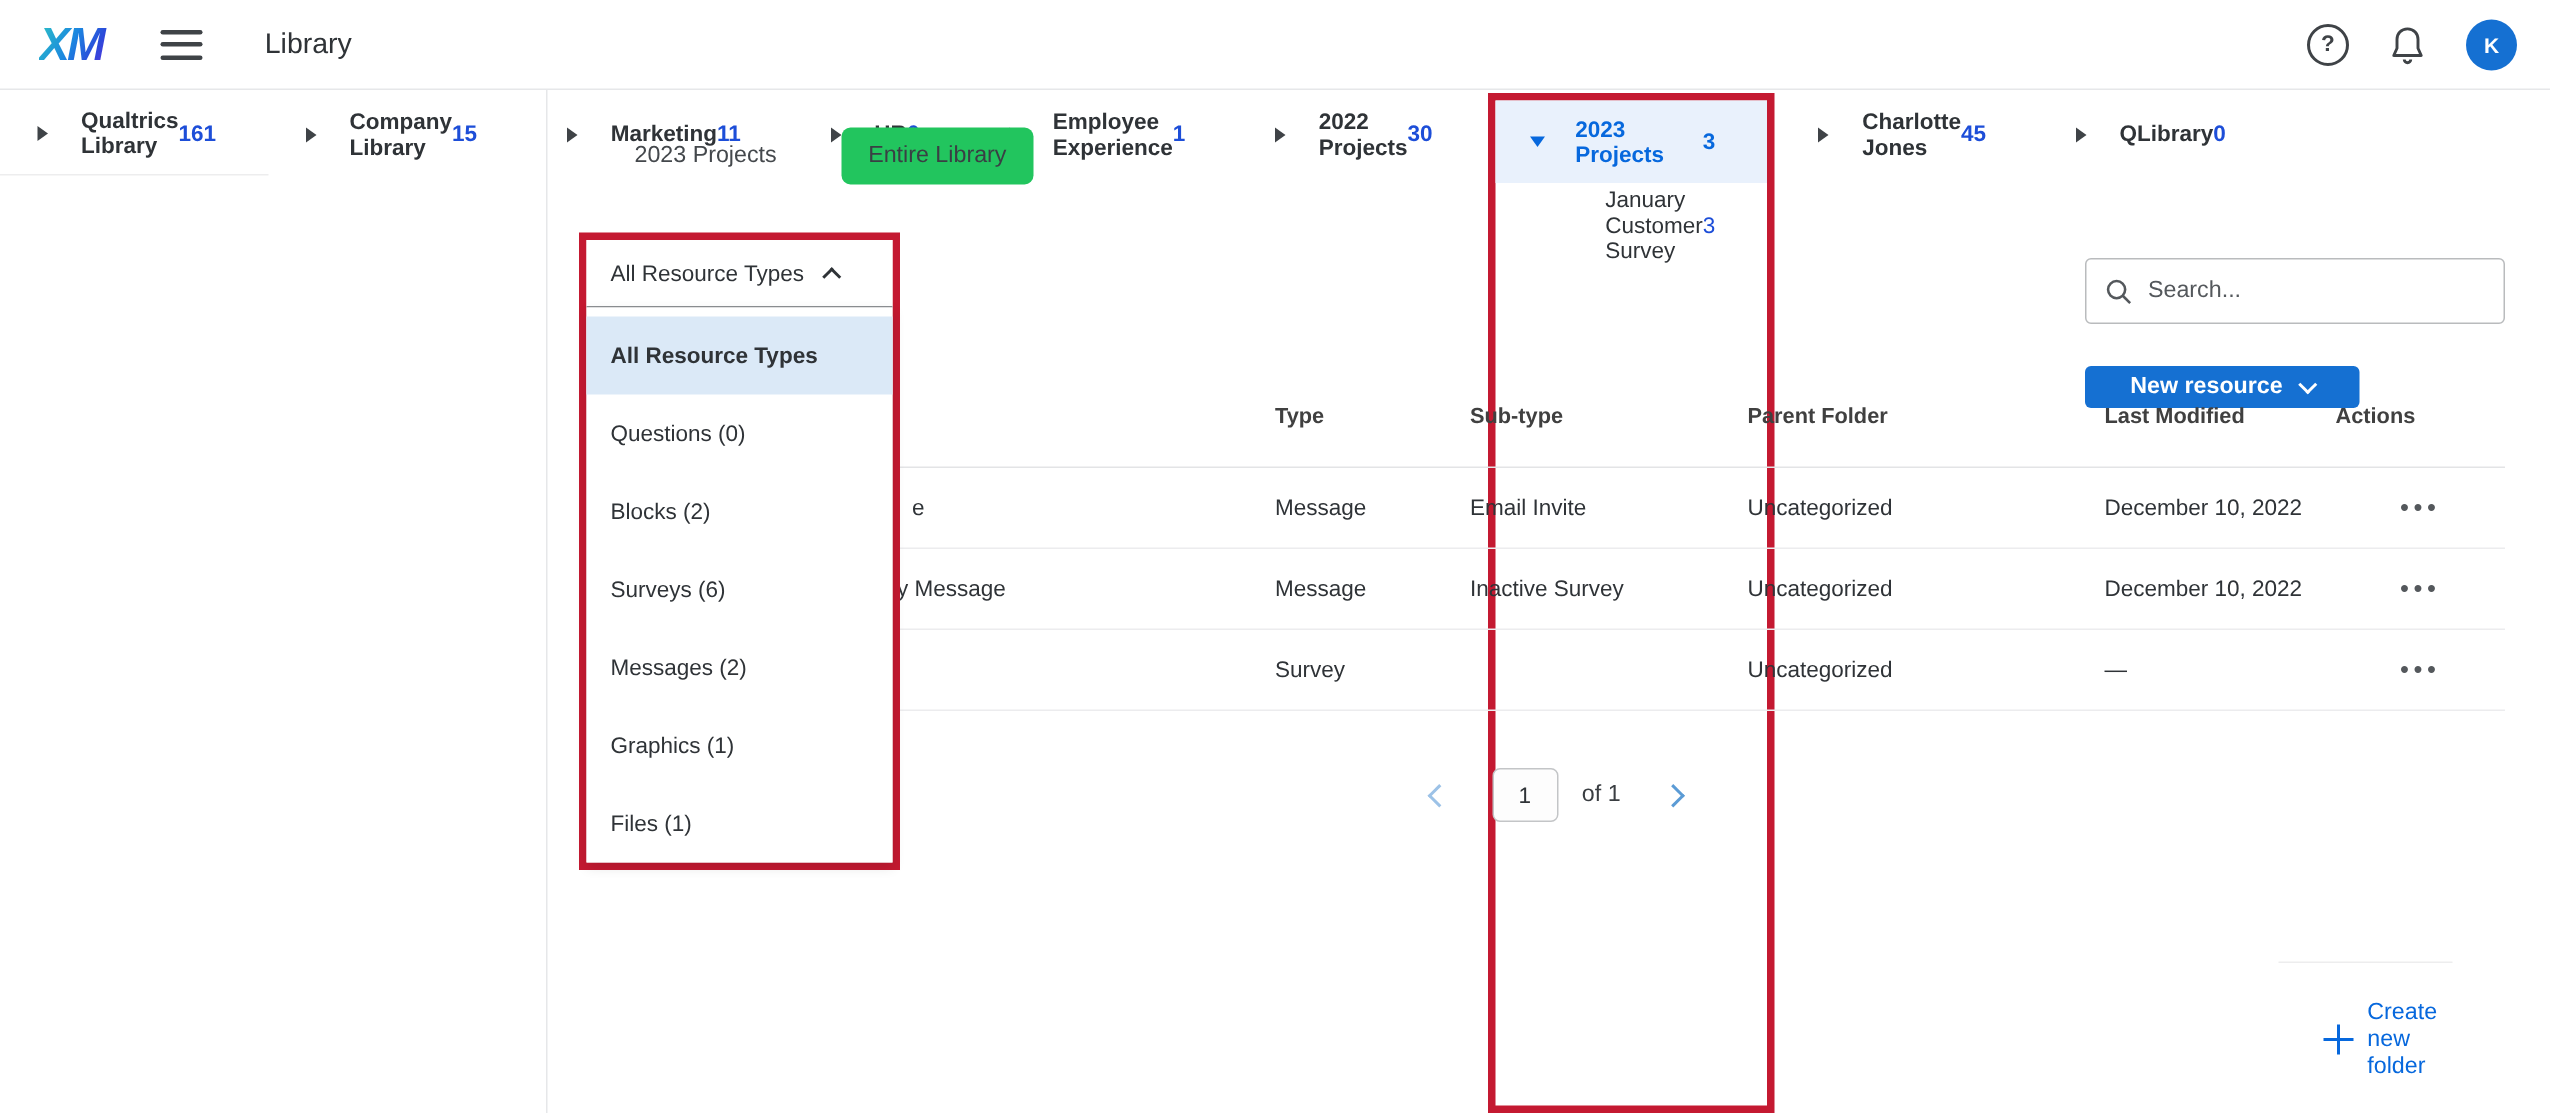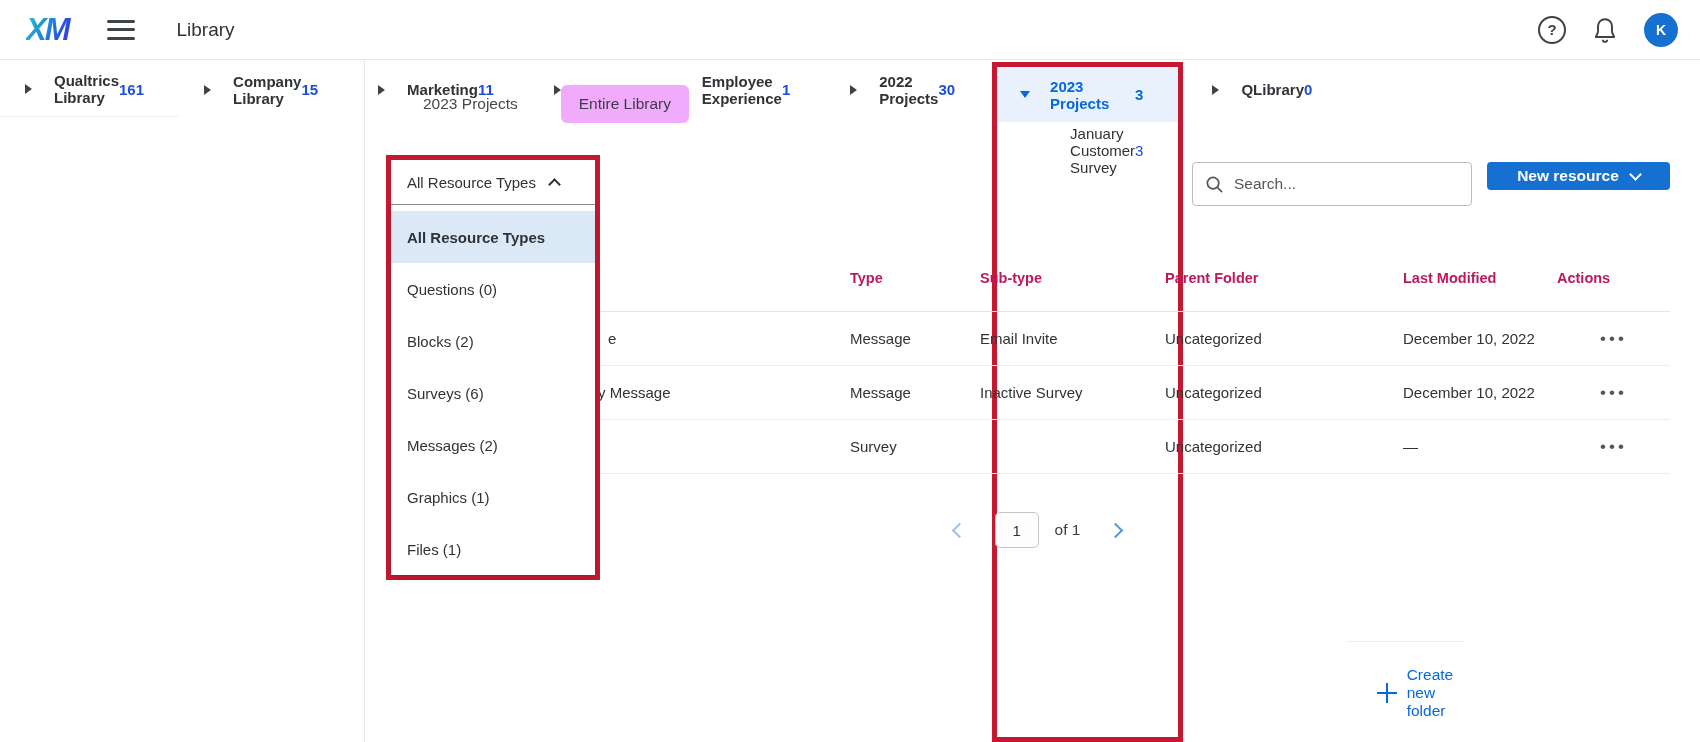--- a/index.html
+++ b/index.html
@@ -48,40 +48,40 @@
   .side-divider { border-top:1px solid #ededee; margin:0 0 14px 0; }
   .create-folder { display:flex; align-items:center; gap:20px; padding:10px 0 22px 30px; cursor:pointer; }
   .create-folder .plus { position:relative; width:20px; height:20px; }
   .create-folder .plus::before { content:""; position:absolute; left:0; top:9px; width:20px; height:2px; background:#0768dd; }
   .create-folder .plus::after { content:""; position:absolute; left:9px; top:0; width:2px; height:20px; background:#0768dd; }
   .create-folder .cf-label { color:#0768dd; font-size:15.5px; }
 
   
   .tabs { position:absolute; left:40px; top:25px; display:flex; align-items:center; gap:25px; }
   .tab { font-size:15.5px; color:#44484c; padding:10px 18px; cursor:pointer; }
-  .tab.active { background:#f0abfc; border-radius:6px; color:#3a3f44; }
-
-  
-  .toolbar { position:absolute; top:102px; right:30px; display:flex; gap:15px; }
+  .tab.active { background:#22c55e; border-radius:6px; color:#3a3f44; }
+
+  
+  .toolbar { position:absolute; top:112px; right:30px; display:flex; gap:28px;flex-direction:column; }
   .search-box { width:280px; height:44px; border:1px solid #b9bbbd; border-radius:4px;
     display:flex; align-items:center; padding:0 12px; background:#fff; }
   .search-box input { border:none; outline:none; font-size:15.5px; margin-left:10px; width:210px;
     font-family:"Liberation Sans", sans-serif; color:#2f3337; }
   .search-box input::placeholder { color:#54585c; }
   .btn-new { width:183px; height:28px; background:#1570d2; border:none; border-radius:4px;
     color:#fff; font-size:15.5px; font-weight:700; display:flex; align-items:center;
     justify-content:center; gap:12px; cursor:pointer; font-family:"Liberation Sans", sans-serif; }
   .chev-down-w { width:9px; height:9px; border-left:2px solid #fff; border-bottom:2px solid #fff;
     transform:rotate(-45deg); margin-top:-4px; }
 
   
   .table { position:absolute; left:40px; top:185px; width:1265px; }
   .trow { display:grid; grid-template-columns:445px 130px 185px 238px 154px 113px; align-items:center; }
   .thead { height:67px; border-bottom:1px solid #e3e4e6; }
-  .thead > div { font-size:14.5px; font-weight:700; color:#be185d; }
+  .thead > div { font-size:14.5px; font-weight:700; color:#404040; }
   .tbody-row { height:54px; border-bottom:1px solid #ececee; font-size:15px; color:#2f3337; }
   .cell-name span.frag-1 { margin-left:203px; }
   .cell-name span.frag-2 { margin-left:193px; }
   .dots { text-align:center; color:#54585c; font-size:17px; letter-spacing:3px; cursor:pointer; }
 
   
   .pagination { position:absolute; left:40px; top:448px; width:1265px; height:44px;
     display:flex; align-items:center; justify-content:center; gap:16px; }
   .pg-chev { width:11px; height:11px; border-style:solid; border-width:0 0 2.5px 2.5px; cursor:pointer; }
   .pg-prev { border-color:#9cc2e7; transform:rotate(45deg); margin-right:14px; }
@@ -171,20 +171,25 @@
         <span class="count">3</span>
       </div>
       <div class="side-item child">
         <span class="label">January Customer Survey</span>
         <span class="count">3</span>
       </div>
     </div>
 
     <div class="side-item">
       <span class="caret"></span>
+      <span class="label">Charlotte Jones</span>
+      <span class="count">45</span>
+    </div>
+    <div class="side-item">
+      <span class="caret"></span>
       <span class="label">QLibrary</span>
       <span class="count">0</span>
     </div>
 
     <div class="side-footer">
       <div class="side-divider"></div>
       <div class="create-folder">
         <span class="plus"></span>
         <span class="cf-label">Create new folder</span>
       </div>

